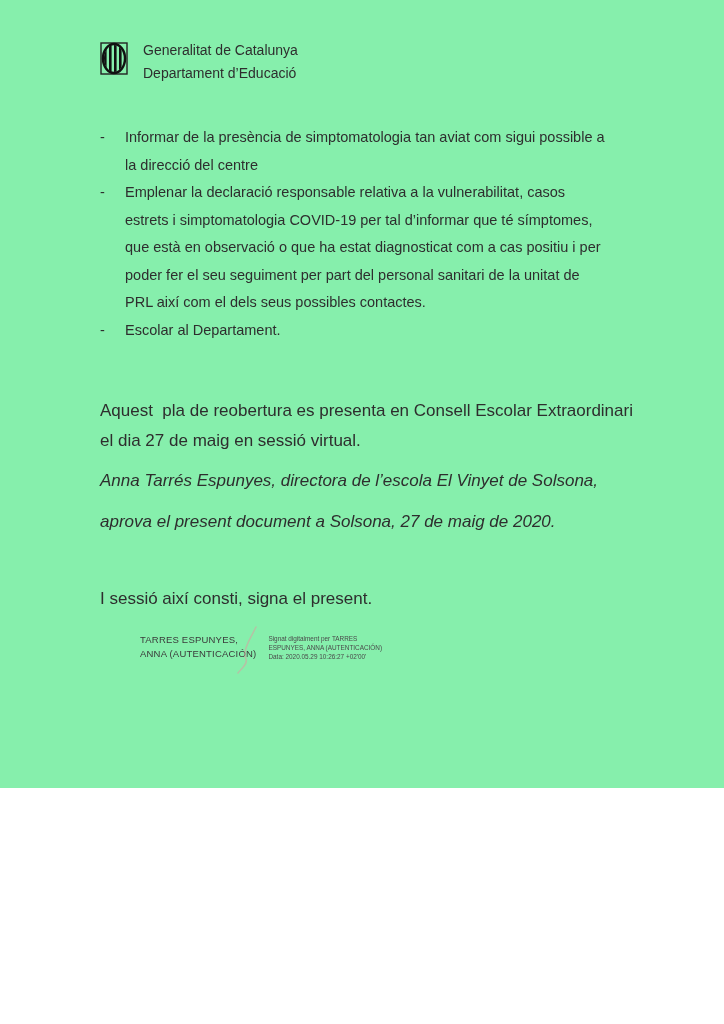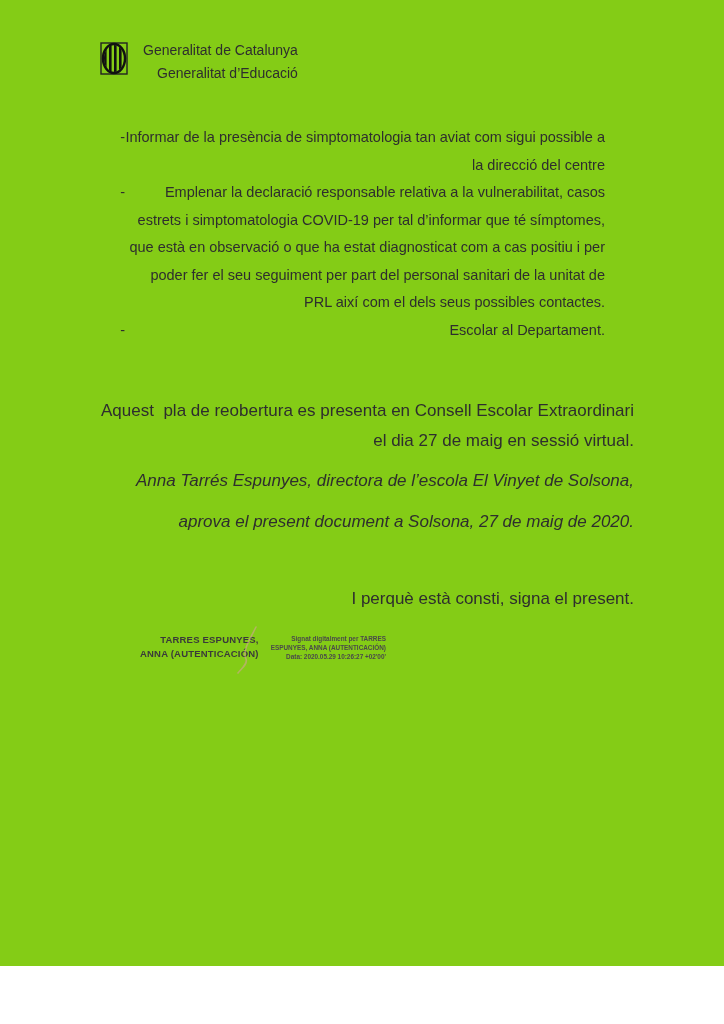--- a/index.html
+++ b/index.html
@@ -3,26 +3,25 @@
 <meta charset="utf-8">
 <style>
   html, body {
     margin: 0;
     padding: 0;
     background: #ffffff;
   }
   .page {
     position: relative;
     width: 724px;
-    height: 966px;
-    background: #84cc16;
+    height: 788px;
+    background: #86efac;
     font-family: "Liberation Sans", "DejaVu Sans", sans-serif;
     color: #2e2e2e;
     overflow: hidden;
-    text-align: right;
   }
 
   
   .header-logo {
     position: absolute;
     left: 100px;
     top: 41px;
     width: 28px;
     height: 35px;
   }
@@ -69,21 +68,20 @@
   .para-2 { top: 460px; line-height: 41px; font-style: italic; }
   .para-3 { top: 585px; line-height: 28px; }
 
   
   .signature-block {
     position: absolute;
     left: 140px;
     top: 633px;
     display: flex;
     align-items: flex-start;
-    font-weight: bold;
   }
   .signature-name {
     font-size: 9.5px;
     line-height: 14px;
     letter-spacing: 0.2px;
     color: #3a3a3a;
     white-space: nowrap;
   }
   .signature-details {
     margin-left: 12px;
@@ -119,41 +117,41 @@
     <g clip-path="url(#oval-clip)">
       <rect x="4" y="3" width="2.6" height="29" fill="#111"></rect>
       <rect x="9" y="3" width="2.6" height="29" fill="#111"></rect>
       <rect x="14" y="3" width="2.6" height="29" fill="#111"></rect>
       <rect x="19" y="3" width="2.6" height="29" fill="#111"></rect>
     </g>
   </svg>
 
   <div class="header-text">
     <div>Generalitat de Catalunya</div>
-    <div>Generalitat d’Educació</div>
+    <div>Departament d’Educació</div>
   </div>
 
   <div class="bullet-list">
     <div class="bullet-item">
       <span class="bullet-marker">-</span>
       <span class="bullet-text">Informar de la presència de simptomatologia tan aviat com sigui possible a la direcció del centre</span>
     </div>
     <div class="bullet-item">
       <span class="bullet-marker">-</span>
       <span class="bullet-text">Emplenar la declaració responsable relativa a la vulnerabilitat, casos estrets i simptomatologia COVID-19 per tal d’informar que té símptomes, que està en observació o que ha estat diagnosticat com a cas positiu i per poder fer el seu seguiment per part del personal sanitari de la unitat de PRL així com el dels seus possibles contactes.</span>
     </div>
     <div class="bullet-item">
       <span class="bullet-marker">-</span>
       <span class="bullet-text">Escolar al Departament.</span>
     </div>
   </div>
 
   <div class="para para-1">Aquest  pla de reobertura es presenta en Consell Escolar Extraordinari el dia 27 de maig en sessió virtual.</div>
   <div class="para para-2">Anna Tarrés Espunyes, directora de l’escola El Vinyet de Solsona, aprova el present document a Solsona, 27 de maig de 2020.</div>
-  <div class="para para-3">I perquè està consti, signa el present.</div>
+  <div class="para para-3">I sessió així consti, signa el present.</div>
 
   <div class="signature-block">
     <div class="signature-name">
       <div>TARRES ESPUNYES,</div>
       <div>ANNA (AUTENTICACIÓN)</div>
     </div>
     <svg class="signature-flourish" viewBox="0 0 28 50" xmlns="http://www.w3.org/2000/svg">
       <path d="M 22 2 C 16 14, 8 26, 12 34 C 14 39, 7 44, 4 48" fill="none" stroke="#d9a0a0" stroke-width="1.6" stroke-linecap="round"></path>
     </svg>
     <div class="signature-details">

